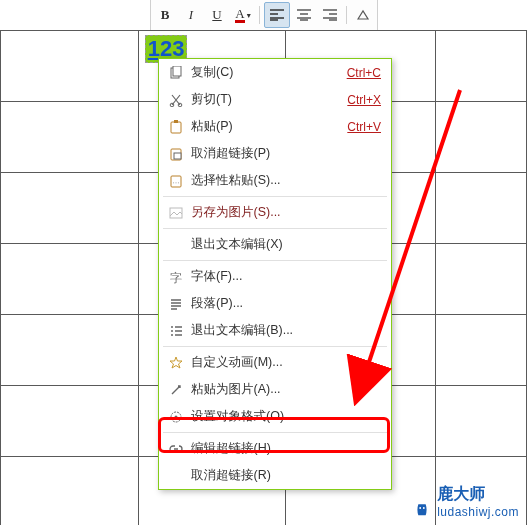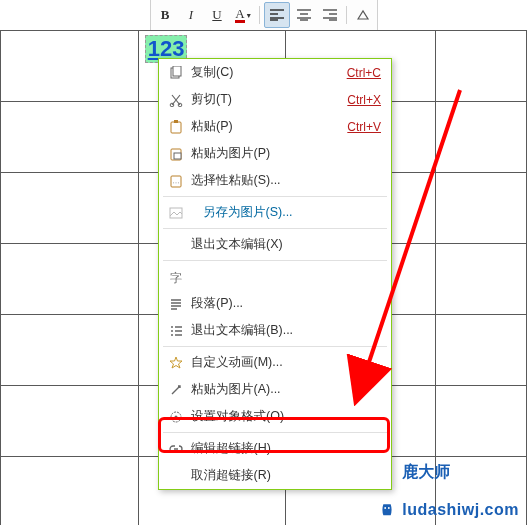--- a/index.html
+++ b/index.html
@@ -68,21 +68,21 @@
   .col-a { width: 138px; }
   .col-b { width: 148px; }
   .col-c { width: 150px; }
   .col-d { width: 91px; }
 
   .cell-editing {
     color: #1155cc;
     text-decoration: underline;
     font-size: 22px;
     font-weight: bold;
-    background: #86efac;
+    background: #84cc16;
     display: inline-block;
     padding: 0 2px;
     border: 1px dashed #999;
   }
 
   .context-menu {
     position: absolute;
     top: 58px;
     left: 158px;
     width: 232px;
@@ -109,22 +109,21 @@
   .context-menu .row .lbl {
     flex: 1;
     padding-left: 4px;
   }
   .context-menu .row .shortcut {
     color: #b91c1c;
     font-size: 12px;
     text-decoration: underline;
   }
   .context-menu .row.disabled {
-    color: #0369a1;
-    gap: 12px;
+    color: #7f1d1d;
   }
   .context-menu .row.disabled .ico { color: #c8c8c8; }
   .context-menu hr {
     border: none;
     border-top: 1px solid #e0e0e0;
     margin: 2px 4px;
   }
 
   .highlight-box {
     position: absolute;
@@ -151,21 +150,21 @@
     display: flex;
     align-items: flex-end;
     color: #1a5fb4;
     font-weight: bold;
   }
   .logo .deer {
     width: 22px; height: 22px;
     margin-right: 4px;
   }
   .logo .main { font-size: 16px; }
-  .logo .domain { font-size: 16px; color: #1a5fb4; display: block; font-weight: bold; letter-spacing: 0.5px; margin-top: 18px; }
+  .logo .domain { font-size: 12px; color: #1a5fb4; display: block; font-weight: normal; letter-spacing: 0.5px; }
 </style>
 </head>
 <body>
 
 <div class="toolbar">
   <div class="btn">
       <span style="font-weight:bold;font-family:serif;">B</span>
     </div>
   <div class="btn">
       <span style="font-style:italic;font-family:serif;">I</span>
@@ -295,21 +294,21 @@
     <span class="shortcut">Ctrl+V</span>
   </div>
 
   <div class="row">
     <span class="ico">
         <svg width="14" height="14" viewBox="0 0 14 14">
           <rect x="2" y="2" width="10" height="11" rx="1" fill="none" stroke="#b9802a"></rect>
           <rect x="5" y="6" width="7" height="6" fill="#fff" stroke="#666"></rect>
         </svg>
       </span>
-    <span class="lbl">粘贴为图片(P)</span>
+    <span class="lbl">取消超链接(P)</span>
   </div>
 
   <div class="row">
     <span class="ico">
         <svg width="14" height="14" viewBox="0 0 14 14">
           <rect x="2" y="2" width="10" height="11" rx="1" fill="none" stroke="#b9802a"></rect>
           <text x="7" y="11" font-size="7" text-anchor="middle" fill="#666">⋯</text>
         </svg>
       </span>
     <span class="lbl">选择性粘贴(S)...</span>
@@ -335,20 +334,21 @@
   </div>
 
   <hr>
 
   <div class="row">
     <span class="ico">
         <svg width="14" height="14" viewBox="0 0 14 14">
           <text x="7" y="12" font-size="12" text-anchor="middle" fill="#666" font-family="serif">字</text>
         </svg>
       </span>
+    <span class="lbl">字体(F)...</span>
   </div>
 
   <div class="row">
     <span class="ico">
         <svg width="14" height="14" viewBox="0 0 14 14">
           <path d="M2 3h10M2 6h10M2 9h10M2 12h6" stroke="#666" stroke-width="1.4"></path>
         </svg>
       </span>
     <span class="lbl">段落(P)...</span>
   </div>

